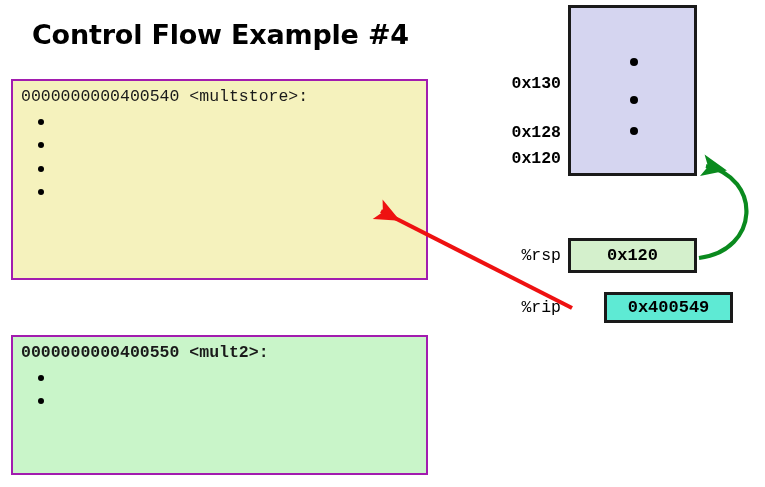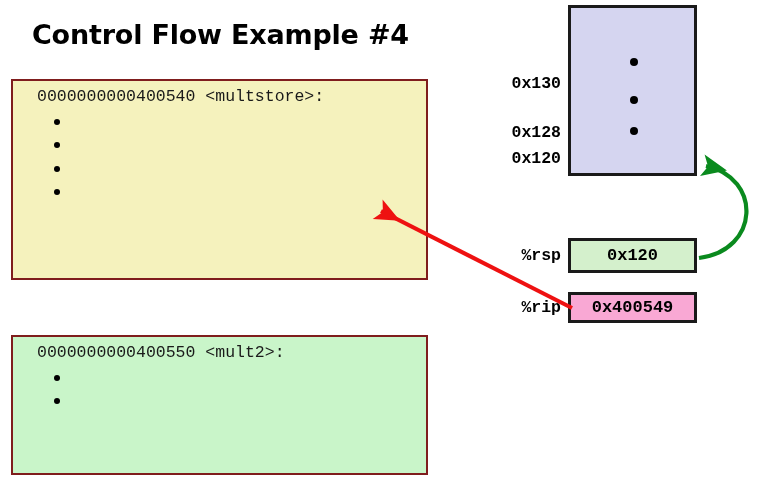--- a/index.html
+++ b/index.html
@@ -26,41 +26,42 @@
     font-weight: bold;
     color: #000000;
     letter-spacing: -0.2px;
     white-space: nowrap;
     margin-left: 8px;
   }
 
   
   .code-block {
     position: absolute;
-    border: 2px solid #7f1d1d;
+    border: 2px solid #a21caf;
     box-sizing: border-box;
     font-family: "Liberation Mono", "DejaVu Sans Mono", monospace;
     font-size: 16.5px;
     line-height: 23.5px;
     color: #1a1a1a;
-    padding: 4px 0 4px 16px;
+    padding: 4px 0 4px 0;
   }
   #code-multstore {
     left: 11px;
     top: 79px;
     width: 417px;
     height: 201px;
     background: #f5f2bd;
   }
   #code-mult2 {
     left: 11px;
     top: 335px;
     width: 417px;
     height: 140px;
     background: #c9f5c9;
+    font-weight: bold;
   }
   .code-line {
     white-space: pre;
     padding-left: 8px;
     height: 23.5px;
   }
   .code-line.dot {
     position: relative;
   }
   .code-line.dot::before {
@@ -111,21 +112,21 @@
   }
   #addr-130 { top: 74px; }
   #addr-128 { top: 116px; margin-top: 7px; }
   #addr-120 { top: 149px; }
 
   
   .reg-label {
     position: absolute;
     font-family: "Liberation Mono", "DejaVu Sans Mono", monospace;
     font-size: 16.5px;
-    font-weight: bold;
+    font-weight: normal;
     color: #000000;
     text-align: right;
     width: 72px;
     left: 489px;
     white-space: nowrap;
   }
   .reg-box {
     position: absolute;
     left: 568px;
     width: 129px;
@@ -143,21 +144,22 @@
   #reg-label-rsp { top: 246px; }
   #reg-box-rsp {
     top: 238px;
     height: 35px;
     background: #d4f0cc;
   }
   #reg-label-rip { top: 298px; }
   #reg-box-rip {
     top: 292px;
     height: 31px;
-    background: #f9a8d4;
+    background: #5eead4;
+    margin-left: 36px;
   }
 
   
   #arrows {
     position: absolute;
     left: 0;
     top: 0;
     width: 765px;
     height: 487px;
     pointer-events: none;

